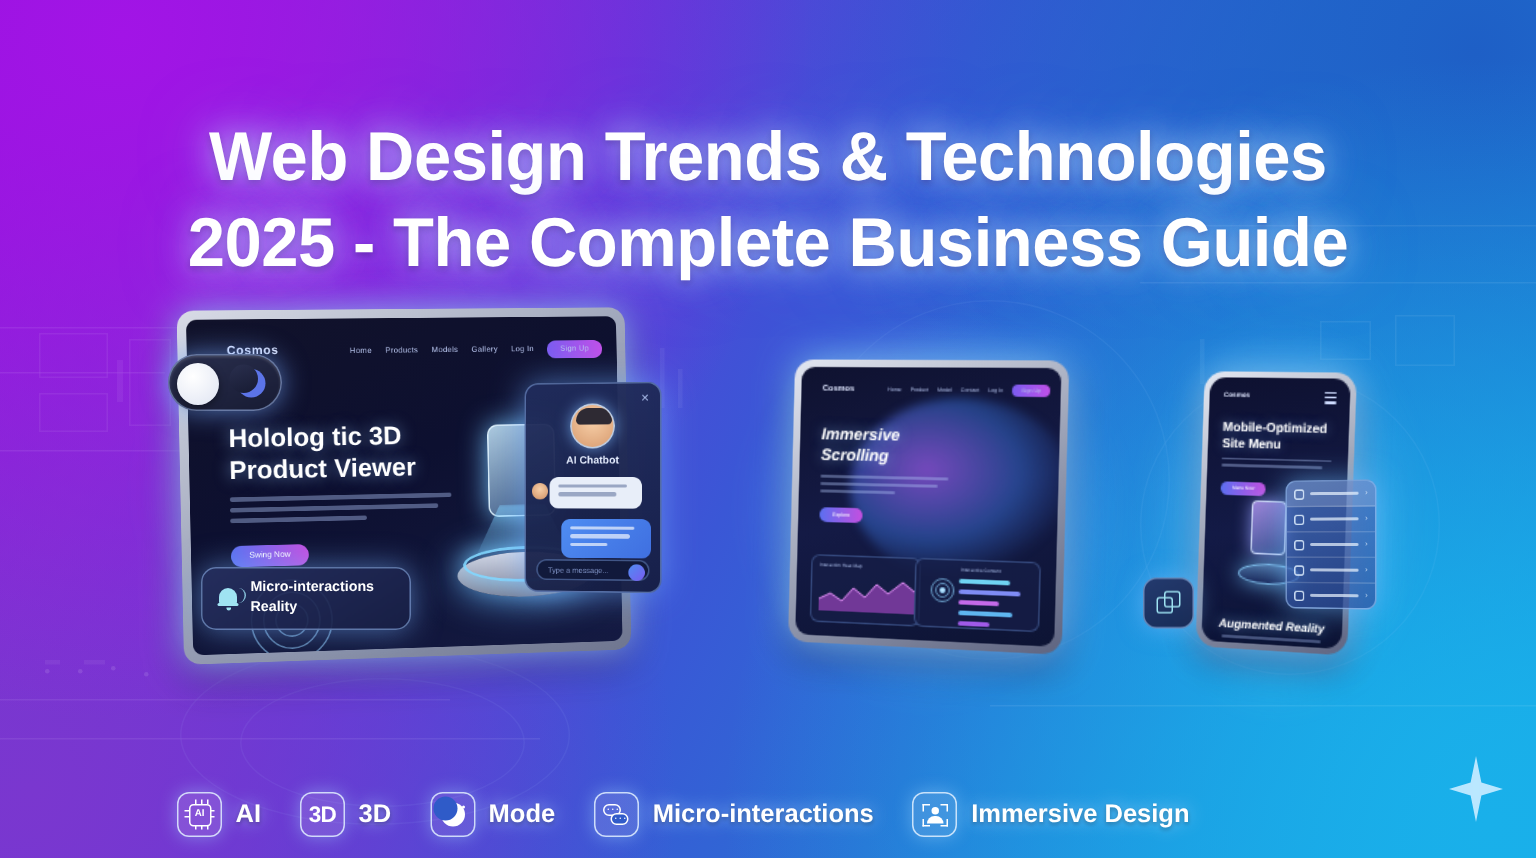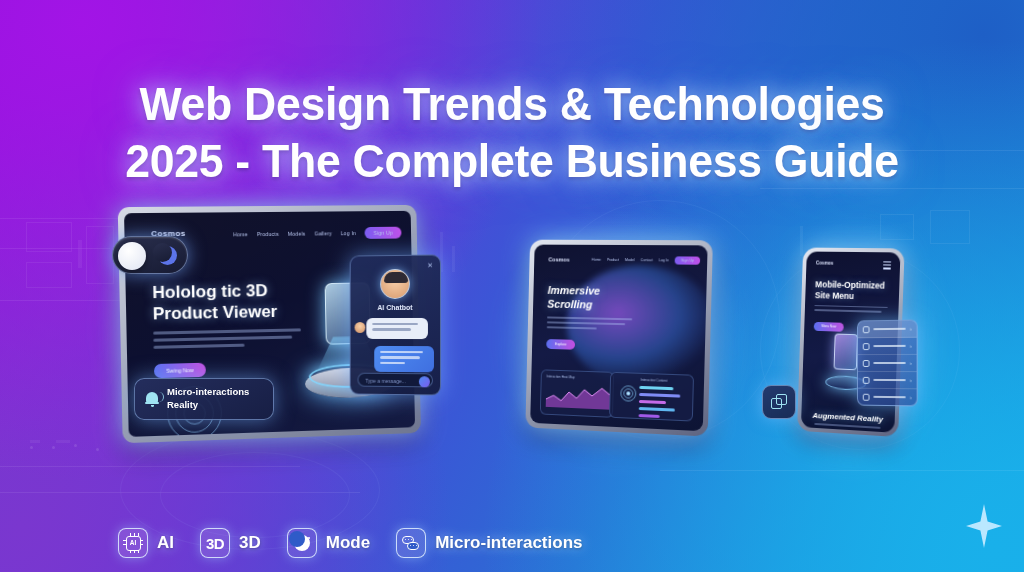--- a/index.html
+++ b/index.html
@@ -535,16 +535,29 @@
             <b style="left:8.6px;top:3.2px;"></b>
           <i style="left:5px;top:6px;width:12px;height:8px;background:rgba(47,91,200,.95);"></i>
           <b style="left:7.6px;top:9.2px;"></b>
             <b style="left:10.6px;top:9.2px;"></b>
             <b style="left:13.6px;top:9.2px;"></b>
         </div>
       </div>
       <div class="flb">Micro-interactions</div>
     </div>
 
+    <div class="feat">
+      <div class="fic">
+        <div class="imm">
+          <div class="cr" style="left:0;top:0;border-right:0;border-bottom:0;"></div>
+          <div class="cr" style="right:0;top:0;border-left:0;border-bottom:0;"></div>
+          <div class="cr" style="left:0;bottom:0;border-right:0;border-top:0;"></div>
+          <div class="cr" style="right:0;bottom:0;border-left:0;border-top:0;"></div>
+          <div class="hd"></div>
+            <div class="bd"></div>
+        </div>
+      </div>
+      <div class="flb">Immersive Design</div>
+    </div>
   </div>
 
   <div id="sparkle"></div>
 </div>
 
 </body></html>

